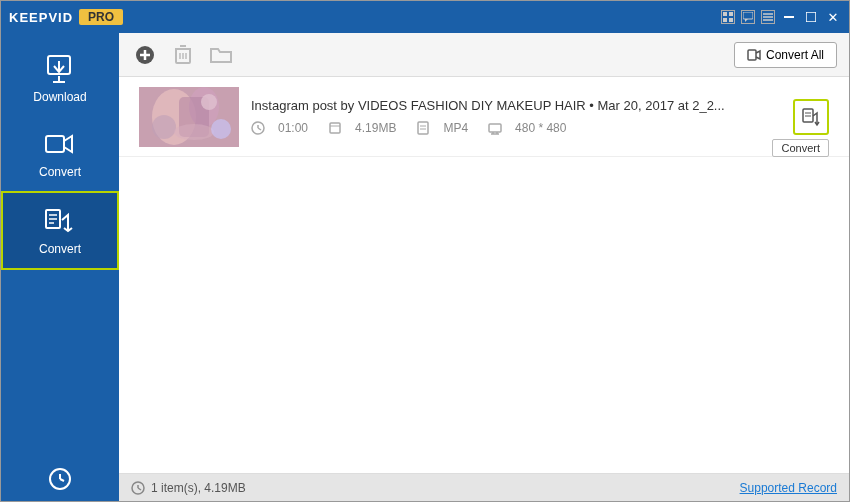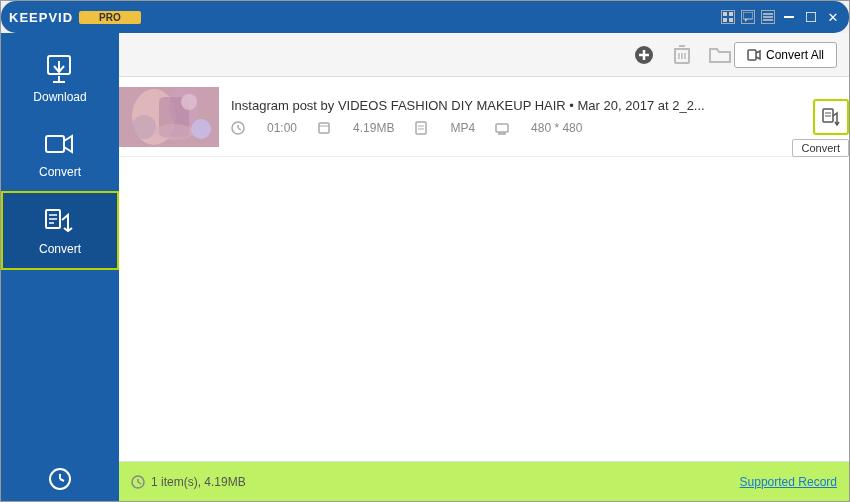--- a/index.html
+++ b/index.html
@@ -1,24 +1,24 @@
 <!DOCTYPE html>
 <html><head>
   <meta charset="utf-8">
   <style>
     * { margin: 0; padding: 0; box-sizing: border-box; }
     body { width: 850px; height: 502px; font-family: Arial, sans-serif; overflow: hidden; display: flex; flex-direction: column; background: #f0f0f0; }
 
     .app-window { width: 850px; height: 502px; display: flex; flex-direction: column; border: 1px solid #999; }
 
     
-    .title-bar { height: 32px; background: #1a5fa8; display: flex; align-items: center; justify-content: space-between; padding: 0 8px; flex-shrink: 0; border-radius: 15px; }
+    .title-bar { height: 32px; background: #1a5fa8; display: flex; align-items: center; justify-content: space-between; padding: 0 8px; flex-shrink: 0; }
     .title-bar-left { display: flex; align-items: center; gap: 4px; }
     .logo-text { color: white; font-weight: bold; font-size: 13px; letter-spacing: 1px; }
-    .logo-pro { background: #f0c040; color: #333; font-size: 10px; font-weight: bold; padding: 1px 20px; border-radius: 2px; margin-left: 2px; }
+    .logo-pro { background: #f0c040; color: #333; font-size: 12px; font-weight: bold; padding: 1px 9px; border-radius: 2px; margin-left: 2px; }
     .title-bar-controls { display: flex; align-items: center; gap: 6px; }
     .title-btn { width: 16px; height: 16px; display: flex; align-items: center; justify-content: center; color: white; font-size: 11px; cursor: pointer; }
     .title-btn.close { color: white; font-size: 13px; }
     .title-btn-icon { width: 14px; height: 14px; border: 1px solid #aaa; display: flex; align-items: center; justify-content: center; color: #ccc; font-size: 9px; cursor: pointer; }
 
     
     .main-layout { display: flex; flex: 1; overflow: hidden; }
 
     
     .sidebar { width: 118px; background: #1a5fa8; display: flex; flex-direction: column; align-items: center; padding-top: 8px; flex-shrink: 0; }
@@ -26,46 +26,46 @@
     .sidebar-item.active { background: #145090; border: 2px solid #b8d400; }
     .sidebar-icon { width: 32px; height: 32px; display: flex; align-items: center; justify-content: flex-start; }
     .sidebar-label { font-size: 12px; color: white; text-align: center; }
     .sidebar-spacer { flex: 1; }
     .sidebar-bottom { padding-bottom: 10px; }
 
     
     .content-area { flex: 1; display: flex; flex-direction: column; background: white; }
 
     
-    .toolbar { height: 44px; background: #f5f5f5; border-bottom: 1px solid #ddd; display: flex; align-items: center; justify-content: flex-end; padding: 0 12px; flex-shrink: 0; }
+    .toolbar { height: 44px; background: #f5f5f5; border-bottom: 1px solid #ddd; display: flex; align-items: center; justify-content: space-between; padding: 0 12px; flex-shrink: 0; }
     .toolbar-left { display: flex; align-items: center; gap: 10px; }
     .toolbar-btn { width: 28px; height: 28px; display: flex; align-items: center; justify-content: center; cursor: pointer; color: #555; border-radius: 3px; }
     .toolbar-btn.disabled { color: #bbb; cursor: default; }
     .convert-all-btn { border: 1px solid #aaa; background: white; padding: 5px 12px; font-size: 12px; cursor: pointer; border-radius: 3px; display: flex; align-items: center; gap: 5px; }
 
     
     .file-list { flex: 1; overflow-y: auto; padding: 0; }
 
     
-    .file-item { display: flex; align-items: center; padding: 8px 0; border-bottom: 1px solid #eee; gap: 12px; min-height: 80px; }
+    .file-item { display: flex; align-items: center; padding: 8px 20px; border-bottom: 1px solid #eee; gap: 12px; min-height: 80px; }
     .file-thumbnail { width: 100px; height: 60px; background: #ddd; flex-shrink: 0; overflow: hidden; position: relative; }
     .thumbnail-detail { width: 100%; height: 100%; background: linear-gradient(135deg, #d4a0a0 0%, #c080b0 20%, #9090c0 40%, #7090b0 60%, #8090a0 80%, #5080a0 100%); position: relative; }
     .thumbnail-detail::after { content: ''; position: absolute; bottom: 8px; right: 8px; width: 20px; height: 20px; border-radius: 50%; background: rgba(200,200,255,0.6); }
 
     .file-info { flex: 1; display: flex; flex-direction: column; gap: 8px; }
     .file-title { font-size: 13px; color: #333; font-weight: 500; }
     .file-meta { display: flex; align-items: center; gap: 20px; color: #888; font-size: 12px; }
-    .meta-item { display: flex; align-items: center; gap: 22px; }
+    .meta-item { display: flex; align-items: center; gap: 13px; }
 
     .file-actions { display: flex; align-items: center; gap: 8px; position: relative; }
     .convert-btn { width: 36px; height: 36px; border: 2px solid #b8d400; display: flex; align-items: center; justify-content: center; cursor: pointer; color: #555; background: white; border-radius: 3px; }
     .tooltip { position: absolute; bottom: -22px; right: 0; background: white; border: 1px solid #bbb; padding: 2px 8px; font-size: 11px; color: #333; white-space: nowrap; border-radius: 2px; z-index: 10; }
 
     
-    .status-bar { height: 40px; background: #bef264; border-top: 1px solid #ddd; display: flex; align-items: center; justify-content: space-between; padding: 0 12px; flex-shrink: 0; }
+    .status-bar { height: 28px; background: #e5e5e5; border-top: 1px solid #ddd; display: flex; align-items: center; justify-content: space-between; padding: 0 12px; flex-shrink: 0; }
     .status-left { display: flex; align-items: center; gap: 6px; }
     .status-text { font-size: 12px; color: #555; }
     .supported-link { font-size: 12px; color: #1a7ad4; text-decoration: underline; cursor: pointer; }
 
     
     svg { display: block; }
   </style>
 </head>
 <body>
 

